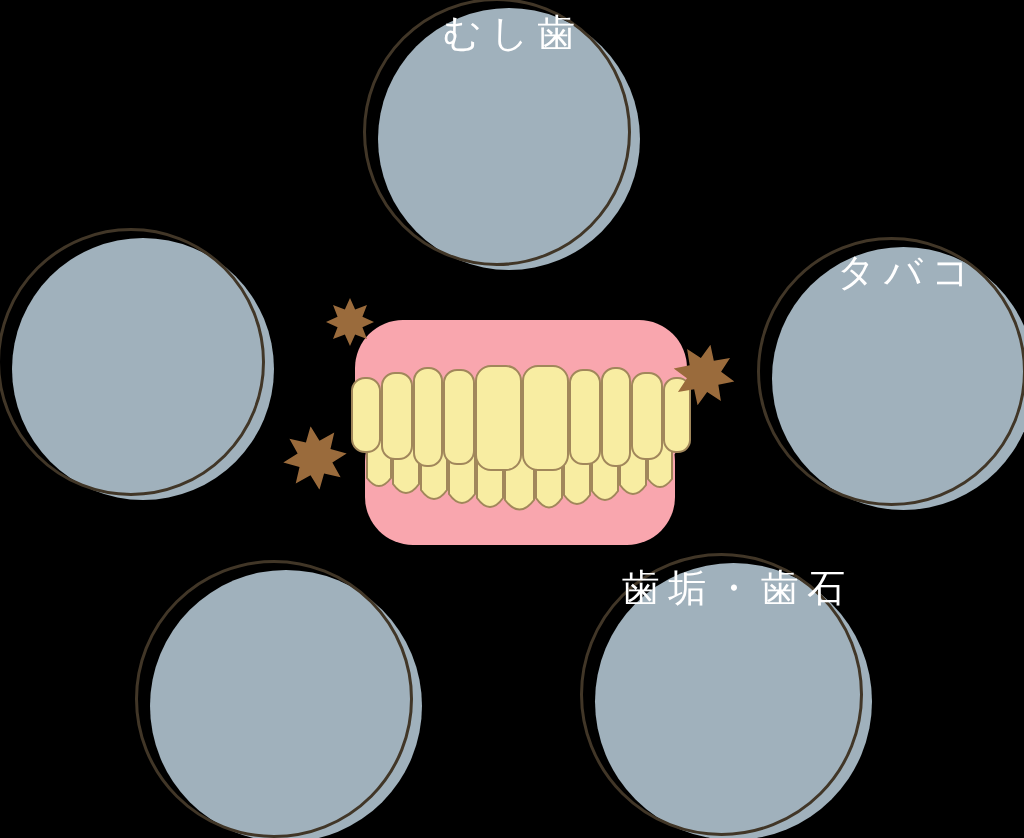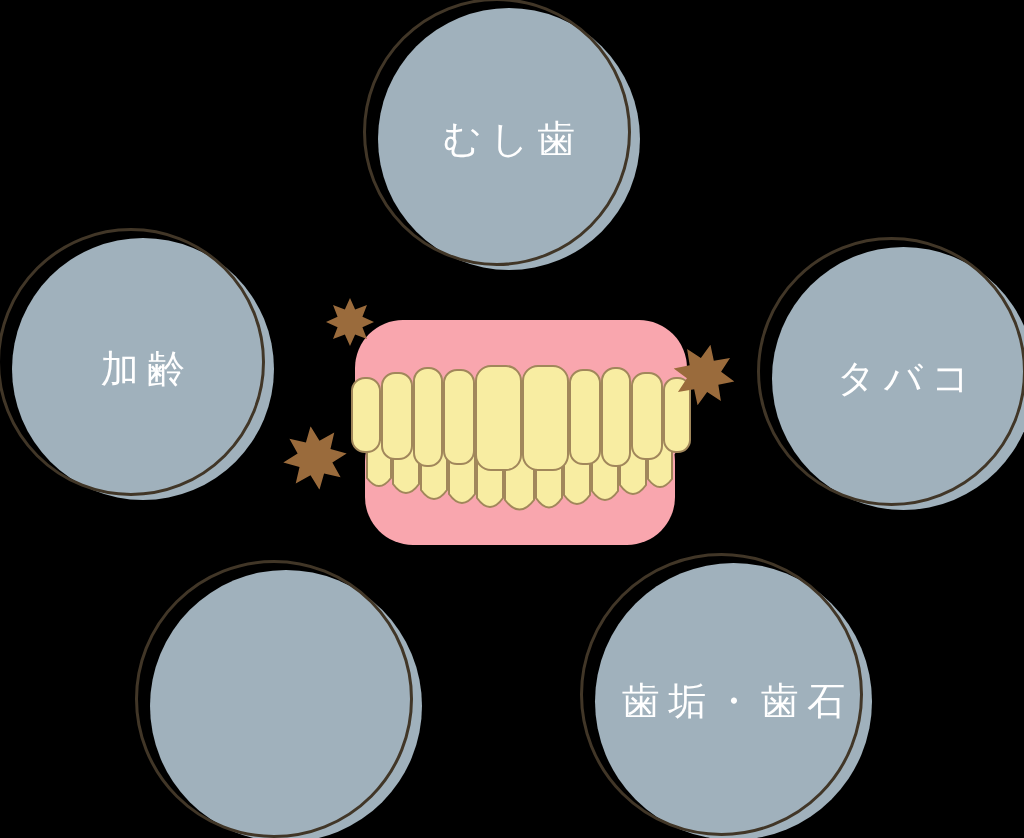--- a/index.html
+++ b/index.html
@@ -21,21 +21,20 @@
     overflow: hidden;
   }
   .stage { position: absolute; inset: 0; }
 
   
   .circle {
     position: absolute;
     border-radius: 50%;
     background: var(--circle-fill);
     display: flex;
-    align-items: center;
     justify-content: center;
   }
   .ring {
     position: absolute;
     inset: -3px;
     border: 3px solid var(--ring);
     border-radius: 50%;
     transform: translate(-12px, -7px);
     pointer-events: none;
   }
@@ -71,21 +70,20 @@
 
 <div class="stage">
 
   <div class="circle circle-top">
     <div class="ring"></div>
     <span class="circle-label">むし歯</span>
   </div>
 
   <div class="circle circle-left">
     <div class="ring"></div>
-    <span class="circle-label">加齢</span>
   </div>
 
   <div class="circle circle-right">
     <div class="ring"></div>
     <span class="circle-label">タバコ</span>
   </div>
 
   <div class="circle circle-bottom-left">
     <div class="ring"></div>
   </div>

